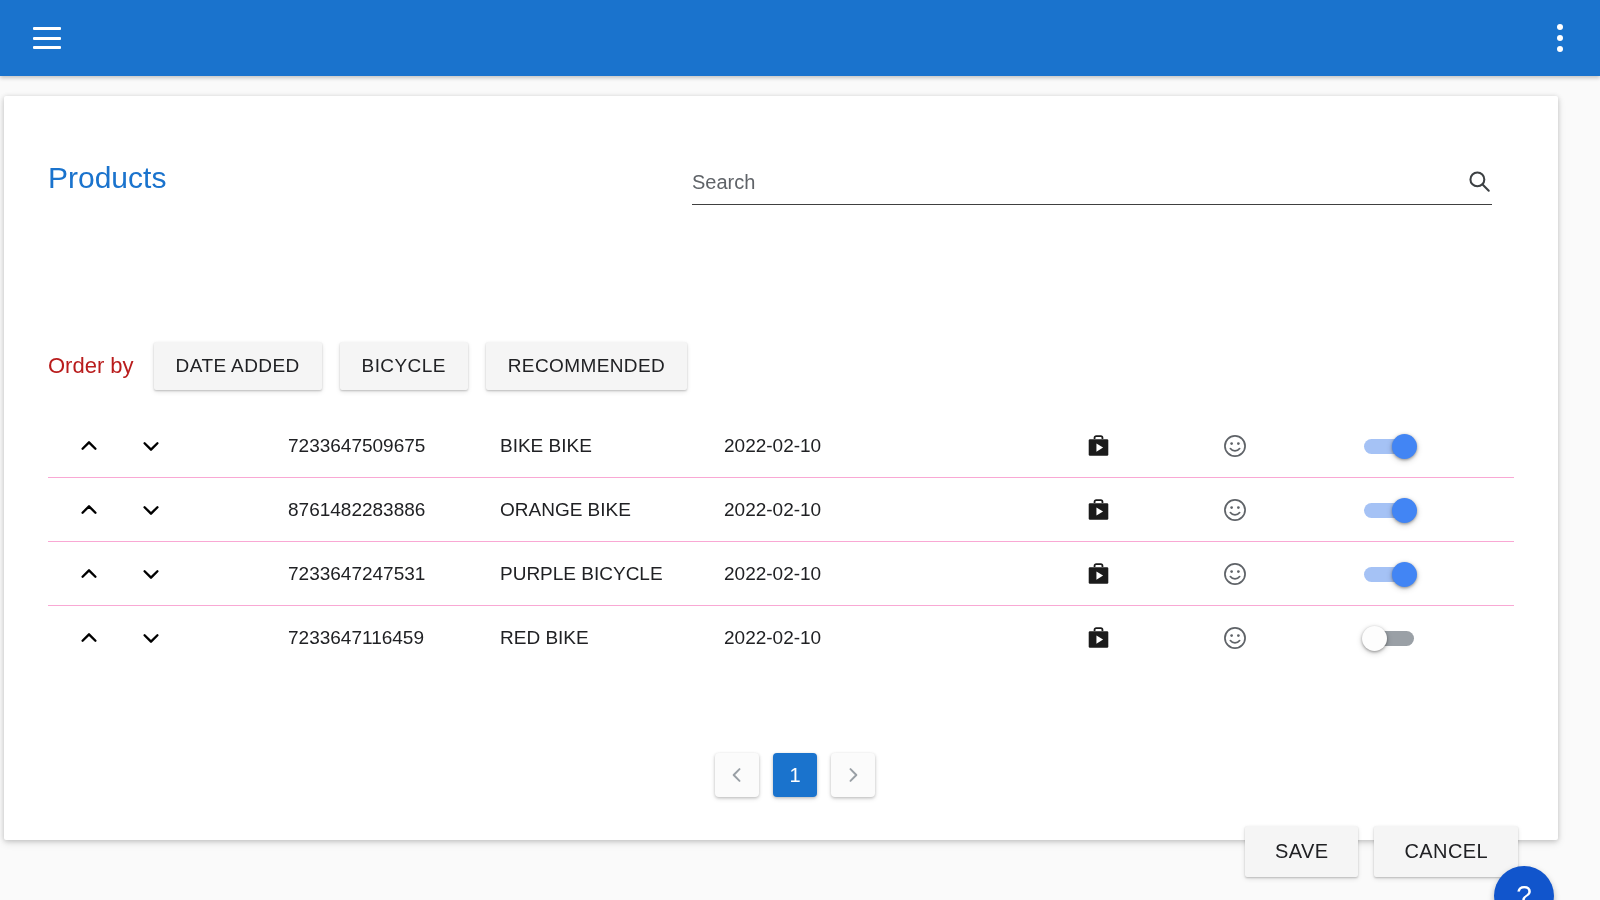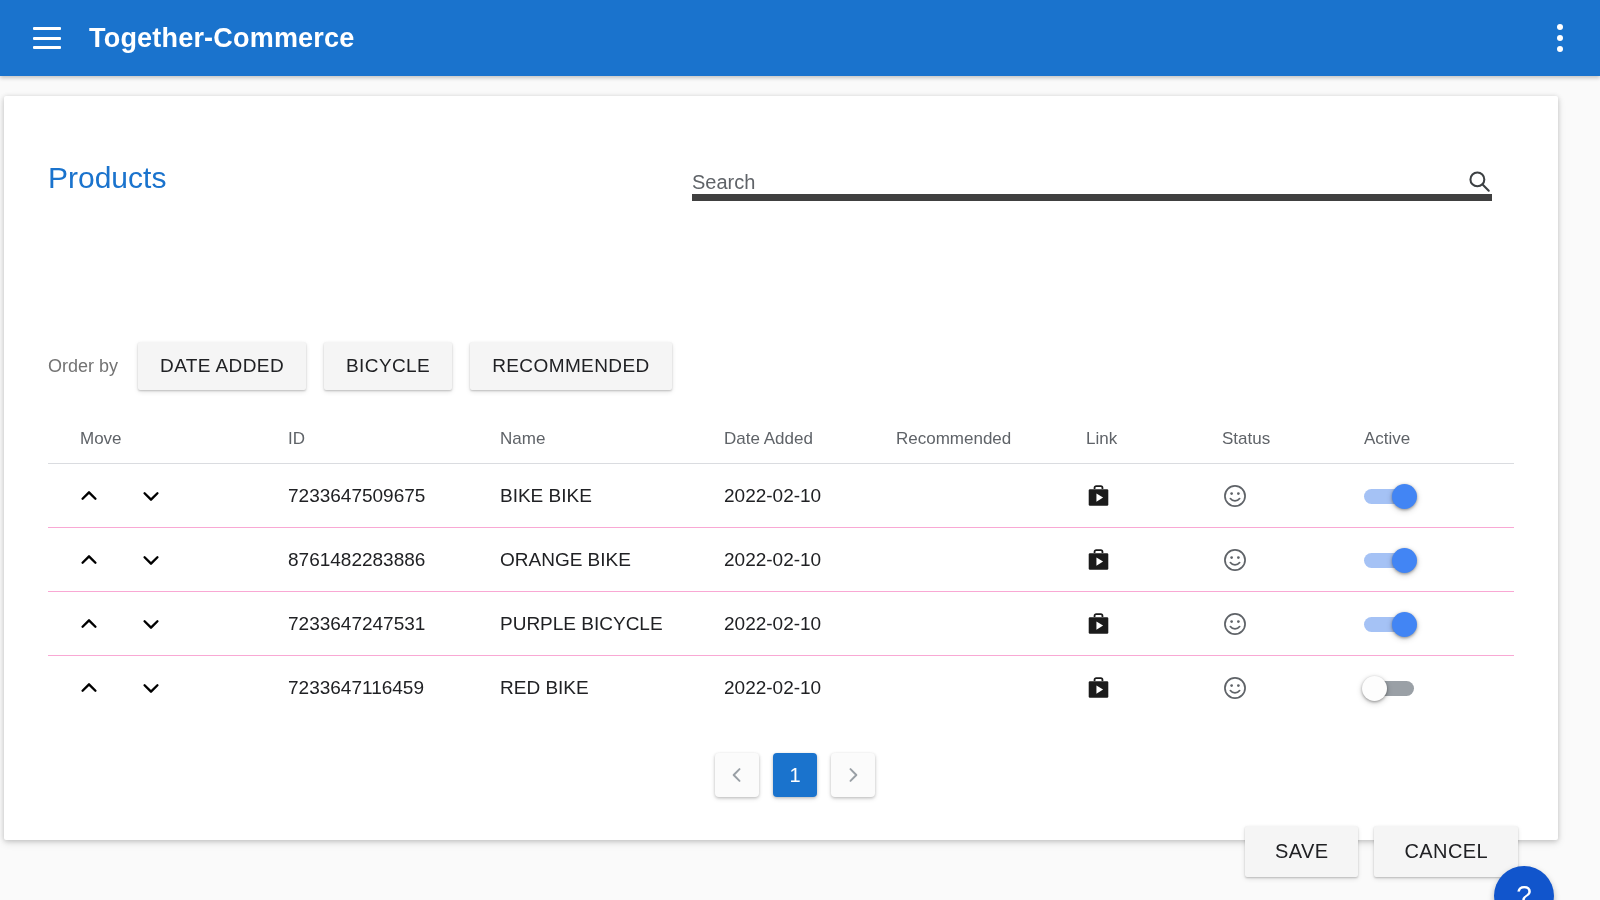--- a/index.html
+++ b/index.html
@@ -51,37 +51,38 @@
   }
 
   
   .page-title {
     position: absolute; left: 44px; top: 65px;
     font-size: 30px; color: #1a73cd; font-weight: normal;
   }
   .search-wrap {
     position: absolute; left: 688px; top: 72px;
     width: 800px;
-    border-bottom: 7px solid #404040;
+    border-bottom: 1px solid #404040;
     display: flex; align-items: flex-end;
+    padding-bottom: 10px;
   }
   .search-input {
     flex: 1; border: none; outline: none;
     font-size: 20px; font-family: "Liberation Sans", sans-serif;
     color: #202124; background: transparent;
   }
   .search-input::placeholder { color: #5f6368; }
   .search-icon { width: 26px; height: 26px; flex: 0 0 26px; cursor: pointer; }
 
   
   .orderby-row {
     position: absolute; left: 44px; top: 246px;
     display: flex; align-items: center;
   }
-  .orderby-label { font-size: 18px; color: #737373; margin-right: 20px; }
+  .orderby-label { font-size: 22px; color: #b91c1c; margin-right: 20px; }
   .mbtn {
     background: #f5f5f5;
     border: none; border-radius: 2px;
     font-family: "Liberation Sans", sans-serif;
     font-size: 19px; letter-spacing: .4px;
     color: #202124;
     padding: 13px 22px;
     margin-right: 18px;
     cursor: pointer;
     box-shadow: 0 1px 2px rgba(0,0,0,.20), 0 2px 5px rgba(0,0,0,.10);
@@ -166,21 +167,20 @@
 </style>
 </head>
 <body>
 
 <div class="appbar">
   <div class="hamburger">
     <span></span>
     <span></span>
     <span></span>
   </div>
-  <div class="appbar-title">Together-Commerce</div>
   <div class="overflow-menu">
     <i></i>
     <i></i>
     <i></i>
   </div>
 </div>
 
 <div class="card">
 
   <div class="page-title">Products</div>
@@ -195,30 +195,20 @@
 
   <div class="orderby-row">
     <span class="orderby-label">Order by</span>
     <button class="mbtn">DATE ADDED</button>
     <button class="mbtn">BICYCLE</button>
     <button class="mbtn">RECOMMENDED</button>
   </div>
 
   <div class="table">
 
-    <div class="trow thead">
-      <div class="cell c-move">Move</div>
-      <div class="cell c-id">ID</div>
-      <div class="cell c-name">Name</div>
-      <div class="cell c-date">Date Added</div>
-      <div class="cell c-rec">Recommended</div>
-      <div class="cell c-link">Link</div>
-      <div class="cell c-stat">Status</div>
-      <div class="cell c-act">Active</div>
-    </div>
 
     <div class="trow tbody-row">
       <div class="cell c-move move-cell">
         <svg class="chev" viewBox="0 0 24 24">
           <polyline points="5,15 12,8 19,15" fill="none" stroke="#000" stroke-width="2.6" stroke-linecap="round" stroke-linejoin="round"></polyline>
         </svg>
         <svg class="chev" viewBox="0 0 24 24">
           <polyline points="5,9 12,16 19,9" fill="none" stroke="#000" stroke-width="2.6" stroke-linecap="round" stroke-linejoin="round"></polyline>
         </svg>
       </div>

